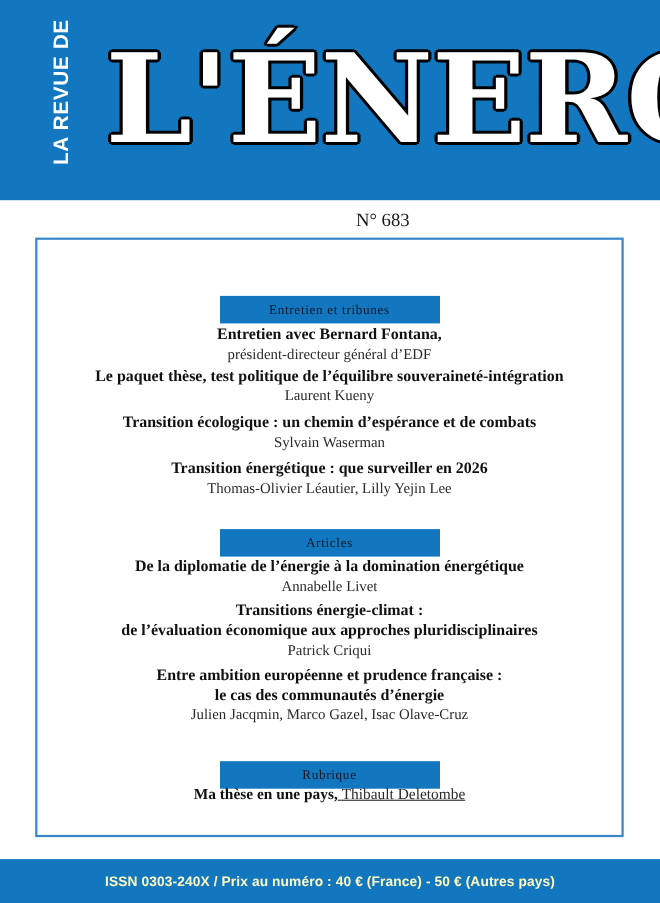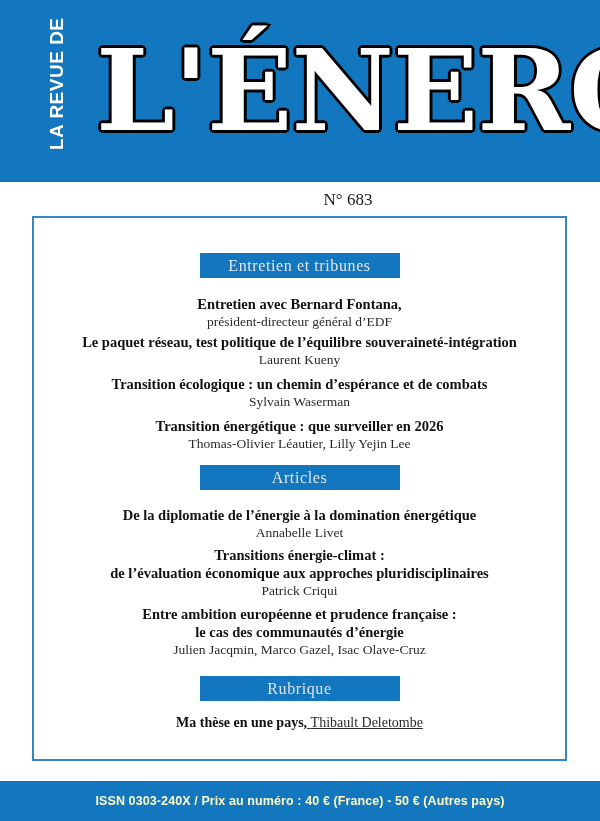--- a/index.html
+++ b/index.html
@@ -99,26 +99,26 @@
     left: 0;
     top: 0;
     width: 100%;
     height: 100%;
   }
 
   
   .section-bar {
     width: 200px;
     height: 25px;
-    margin: 0 auto;
+    margin: 16px auto;
     background: #1277be;
-    color: #e5e5e5;
-    text-align: center;
-    font-family: "Liberation Serif", serif;
-    font-size: 16px;
+    color: #0f172a;
+    text-align: center;
+    font-family: "Liberation Serif", serif;
+    font-size: 12px;
     line-height: 25px;
     letter-spacing: 0.6px;
   }
 
   
   .entry {
     text-align: center;
     margin: 0 auto;
     width: 492px;
   }
@@ -192,21 +192,21 @@
 
     <div class="pos" style="top:77px;">
       <div class="entry">
         <div class="entry-title">Entretien avec Bernard Fontana,</div>
         <div class="entry-author">président-directeur général d’EDF</div>
       </div>
     </div>
 
     <div class="pos" style="top:115px;">
       <div class="entry">
-        <div class="entry-title">Le paquet réseau, test politique de l’équilibre souveraineté-intégration</div>
+        <div class="entry-title">Le paquet thèse, test politique de l’équilibre souveraineté-intégration</div>
         <div class="entry-author">Laurent Kueny</div>
       </div>
     </div>
 
     <div class="pos" style="top:157px;">
       <div class="entry">
         <div class="entry-title">Transition écologique : un chemin d’espérance et de combats</div>
         <div class="entry-author">Sylvain Waserman</div>
       </div>
     </div>

